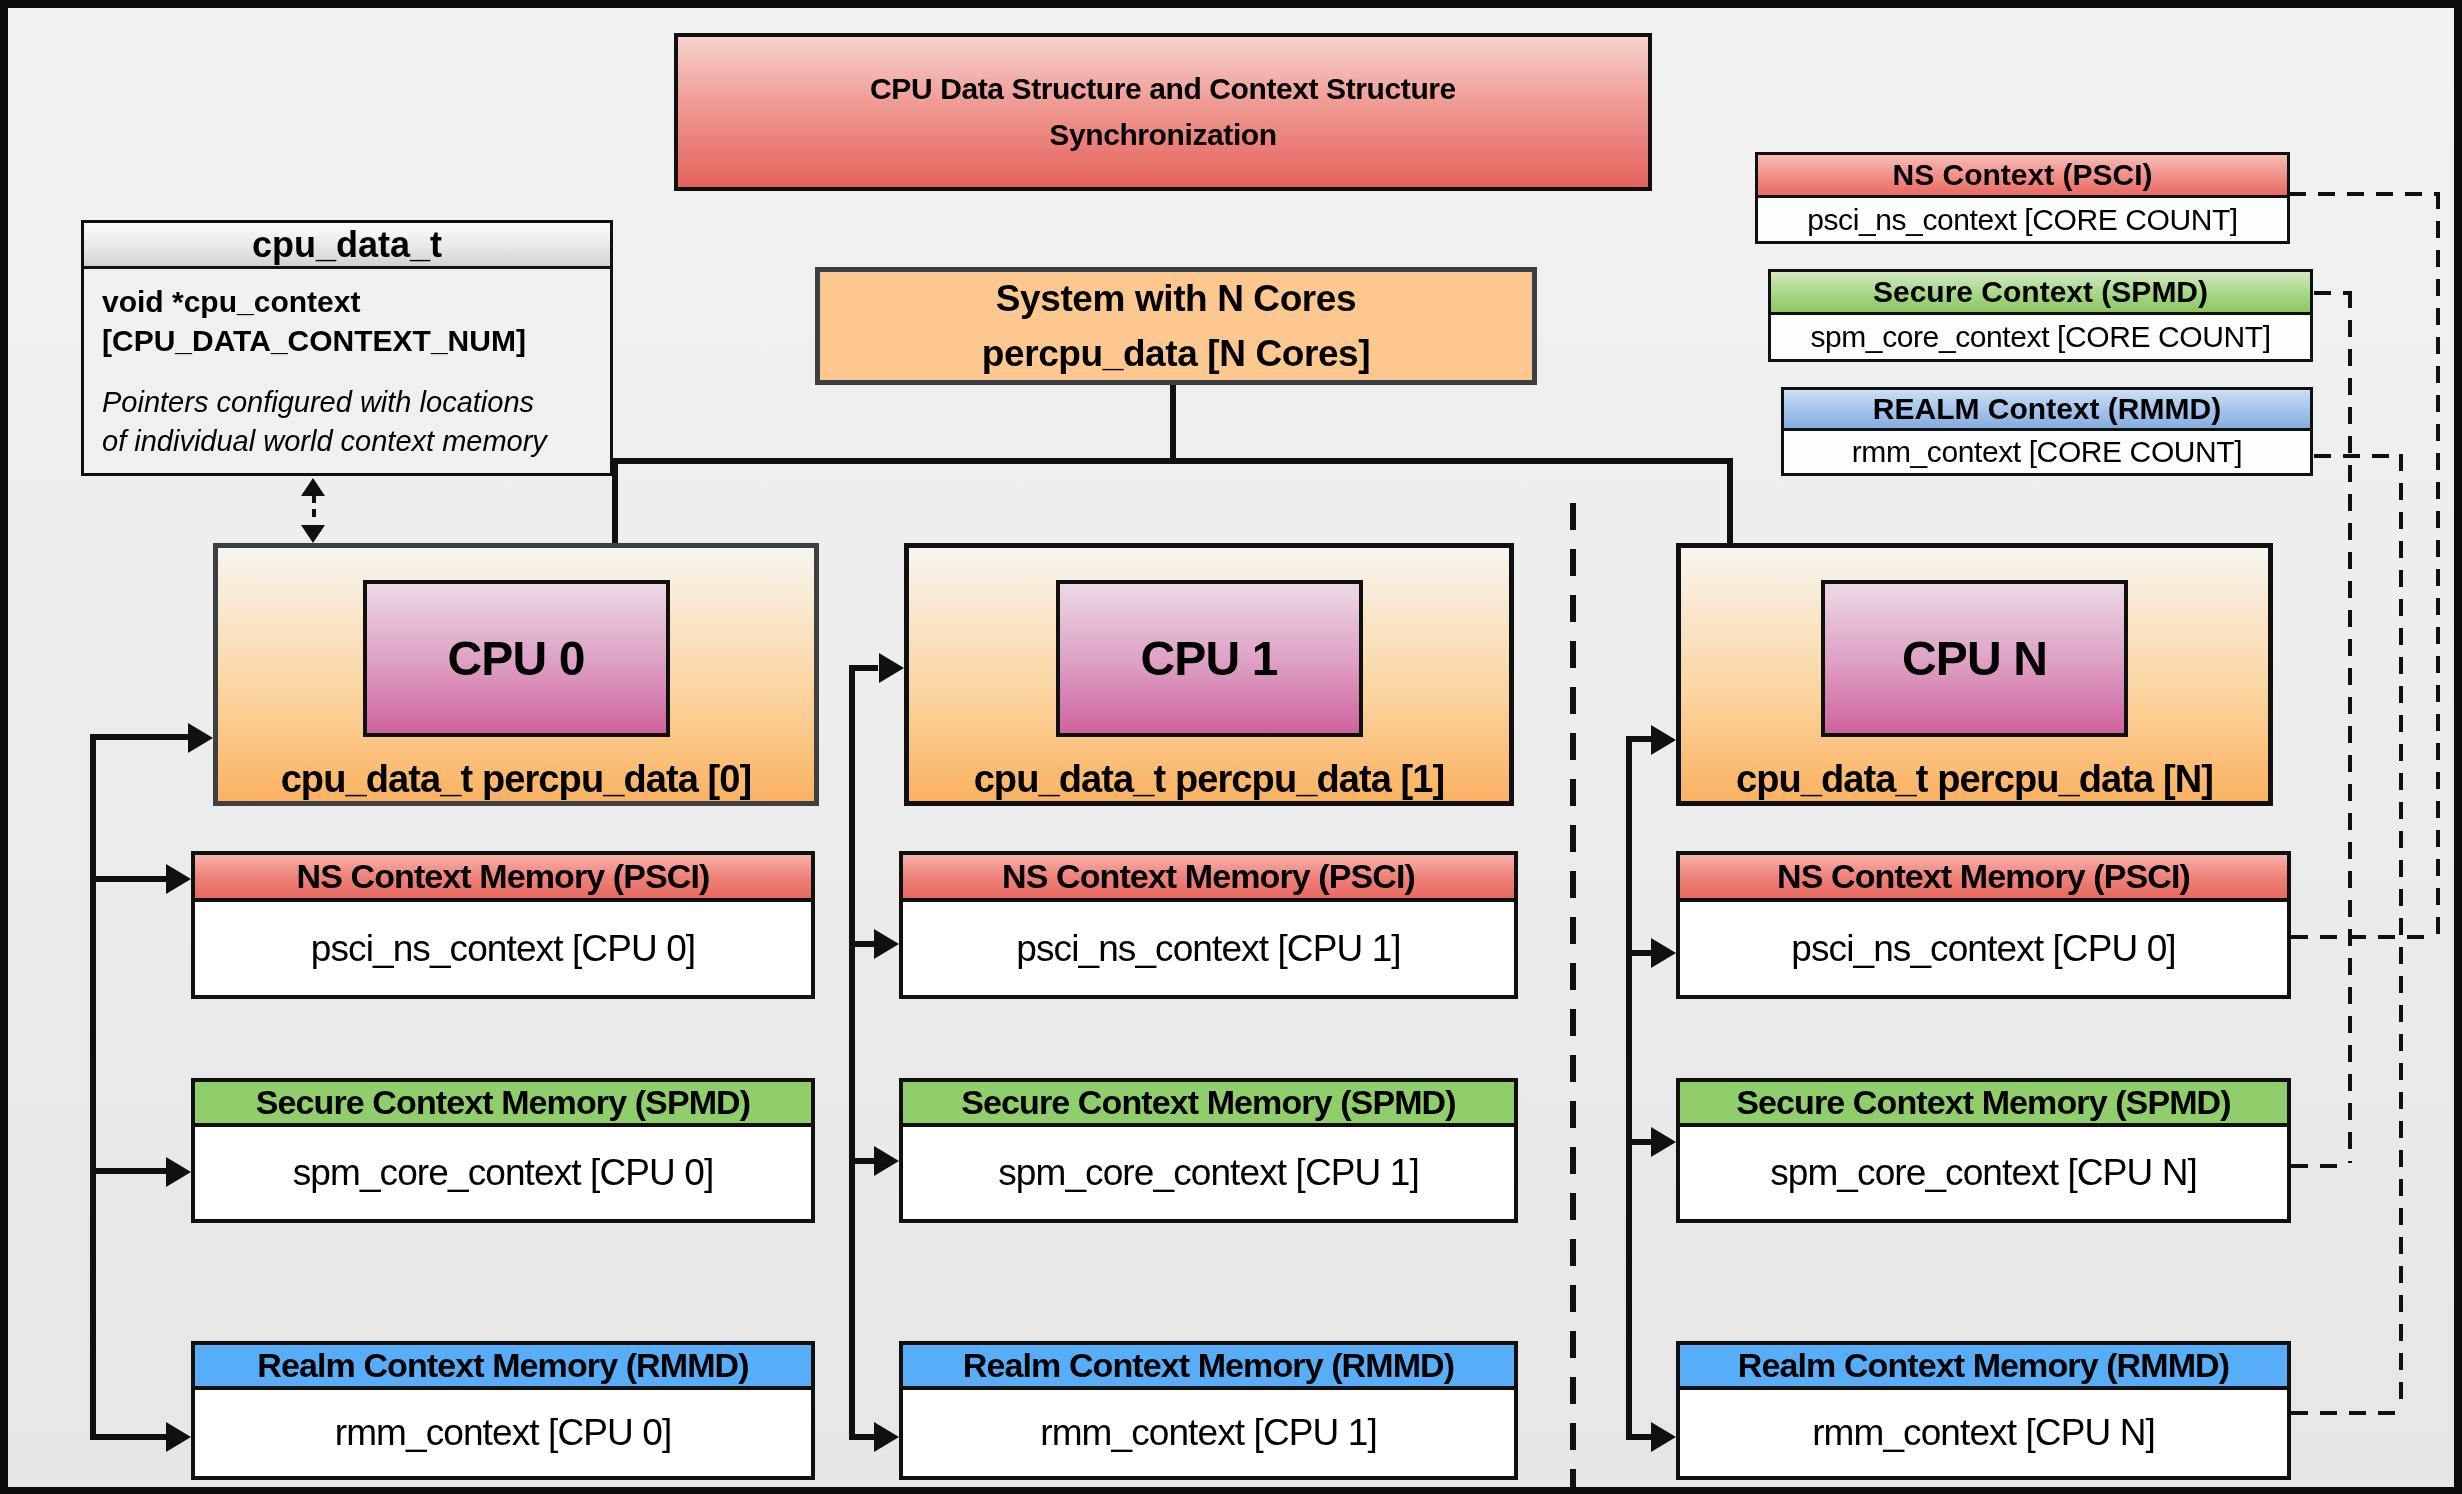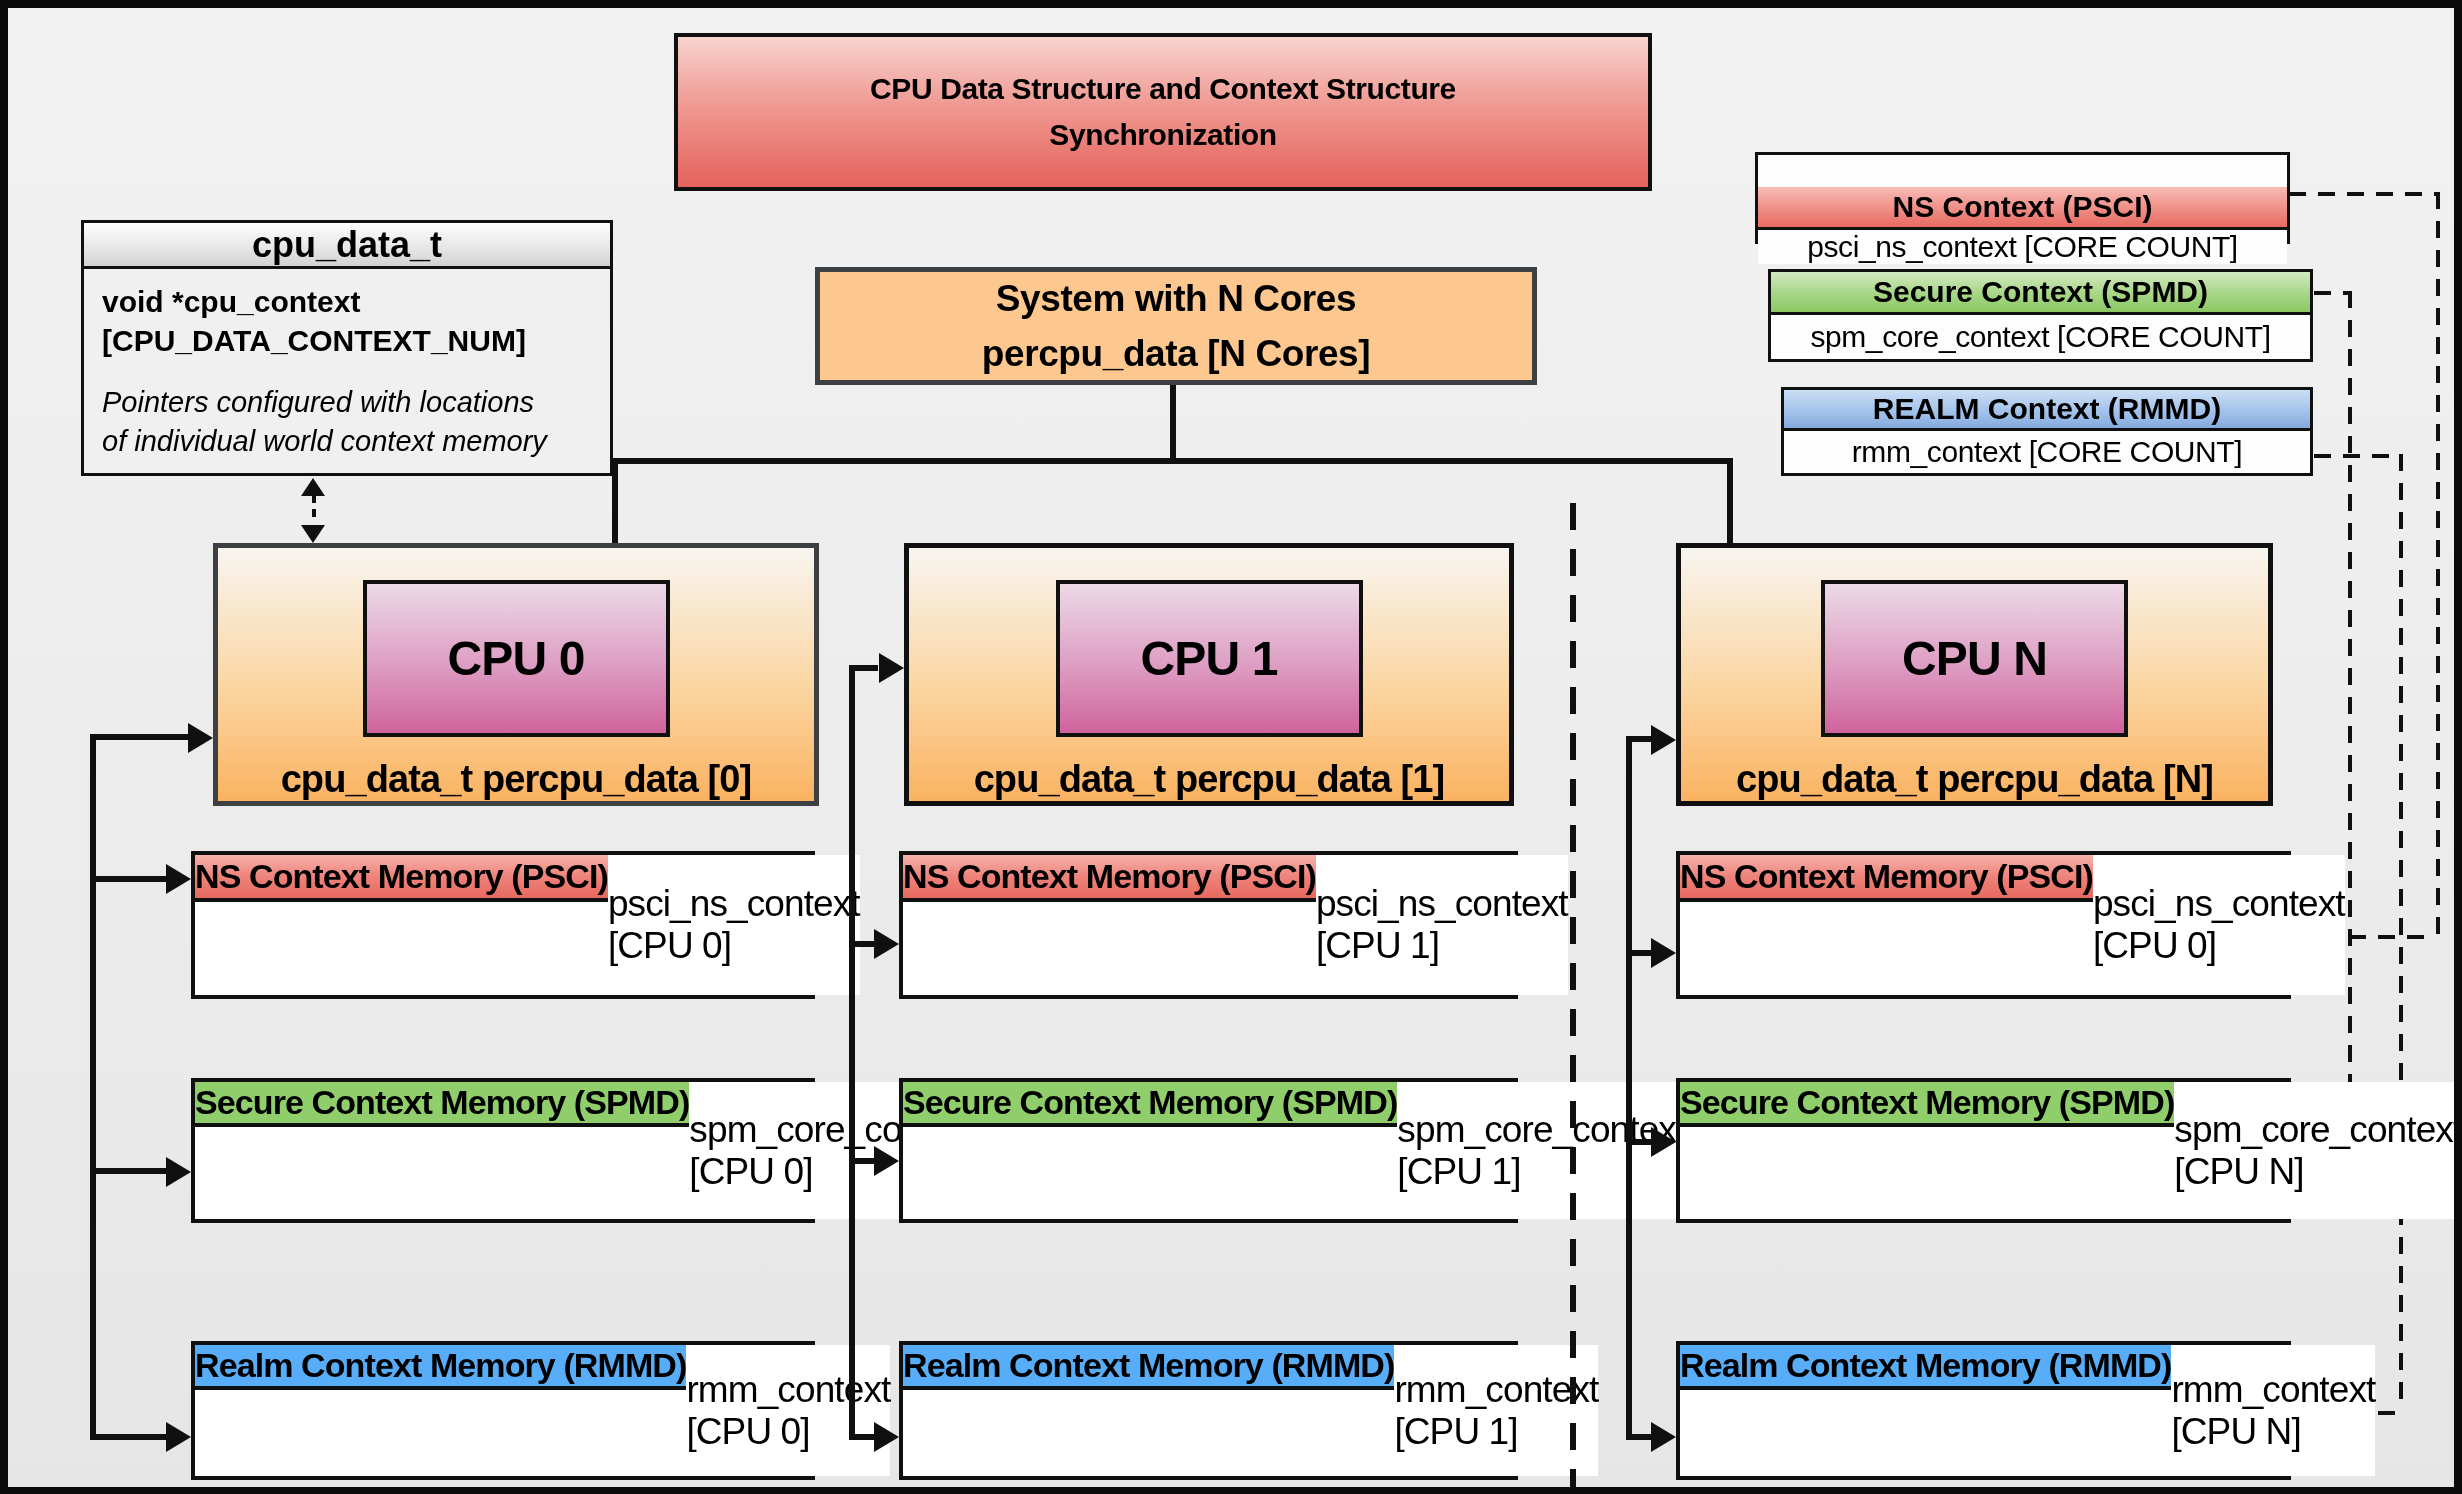--- a/index.html
+++ b/index.html
@@ -33,31 +33,31 @@
   }
   .cpu-border-gray{border:5.3px solid #3c4043;}
   .cpu-border-black{border:5.3px solid #101010;}
   .cpu-chip{
     margin-top:32px;width:299px;height:160px;border:4.5px solid #101010;
     background:linear-gradient(180deg,#ecd9e6 0%,#dd9dc2 55%,#cf639c 100%);
     display:flex;align-items:center;justify-content:center;
     font-size:48px;font-weight:bold;letter-spacing:-0.9px;
   }
   .cpu-label{margin-top:21.4px;font-size:38px;font-weight:bold;letter-spacing:-0.9px;}
-  .ctx-box{border:4.5px solid #101010;background:#ffffff;display:flex;flex-direction:row;}
+  .ctx-box{border:4.5px solid #101010;background:#ffffff;display:flex;flex-direction:column;}
   .ctx-hdr{border-bottom:4.5px solid #101010;display:flex;align-items:center;justify-content:center;
     font-size:34px;font-weight:bold;letter-spacing:-0.9px;flex:0 0 auto;}
   .hdr-ns{height:43px;background:linear-gradient(180deg,#f6b3ac 0%,#ee837b 50%,#e7695f 100%);}
   .hdr-green{height:41px;background:#8fce6b;}
   .hdr-blue{height:41px;background:#57adf7;}
   .ctx-bod{flex:1;display:flex;align-items:center;justify-content:center;font-size:37px;letter-spacing:-0.9px;background:#fff;}
   .legend-box{border:3.6px solid #101010;background:#fdfdfd;display:flex;flex-direction:column;}
   .legend-hdr{border-bottom:3.6px solid #101010;display:flex;align-items:center;justify-content:center;
     font-size:30px;font-weight:bold;flex:0 0 auto;}
-  .lg-ns{height:40px;background:linear-gradient(180deg,#f7bcb6 0%,#ef8e86 55%,#e76b61 100%);margin-top:32px;}
+  .lg-ns{height:40px;background:linear-gradient(180deg,#f7bcb6 0%,#ef8e86 55%,#e76b61 100%);}
   .lg-green{height:40px;background:linear-gradient(180deg,#d3e9c1 0%,#a6d686 55%,#8bc763 100%);}
   .lg-blue{height:38px;background:linear-gradient(180deg,#cbdef5 0%,#a4c3ea 55%,#84abdf 100%);}
   .legend-bod{flex:1;display:flex;align-items:center;justify-content:center;font-size:30px;letter-spacing:-0.4px;background:#fdfdfd;}
   
   .hline{background:#101010;height:6.2px;}
   .vline{background:#101010;width:6.2px;}
   .dash-v{width:6.2px;background:repeating-linear-gradient(180deg,#101010 0 27px,transparent 27px 46px);}
   .dash-v-thin{width:3.6px;background:repeating-linear-gradient(180deg,#101010 0 17px,transparent 17px 29px);}
   .dash-h-thin{height:3.6px;background:repeating-linear-gradient(90deg,#101010 0 17px,transparent 17px 29px);}
   .dash-v-sm{width:3.6px;background:repeating-linear-gradient(180deg,#101010 0 8px,transparent 8px 14.3px);}

